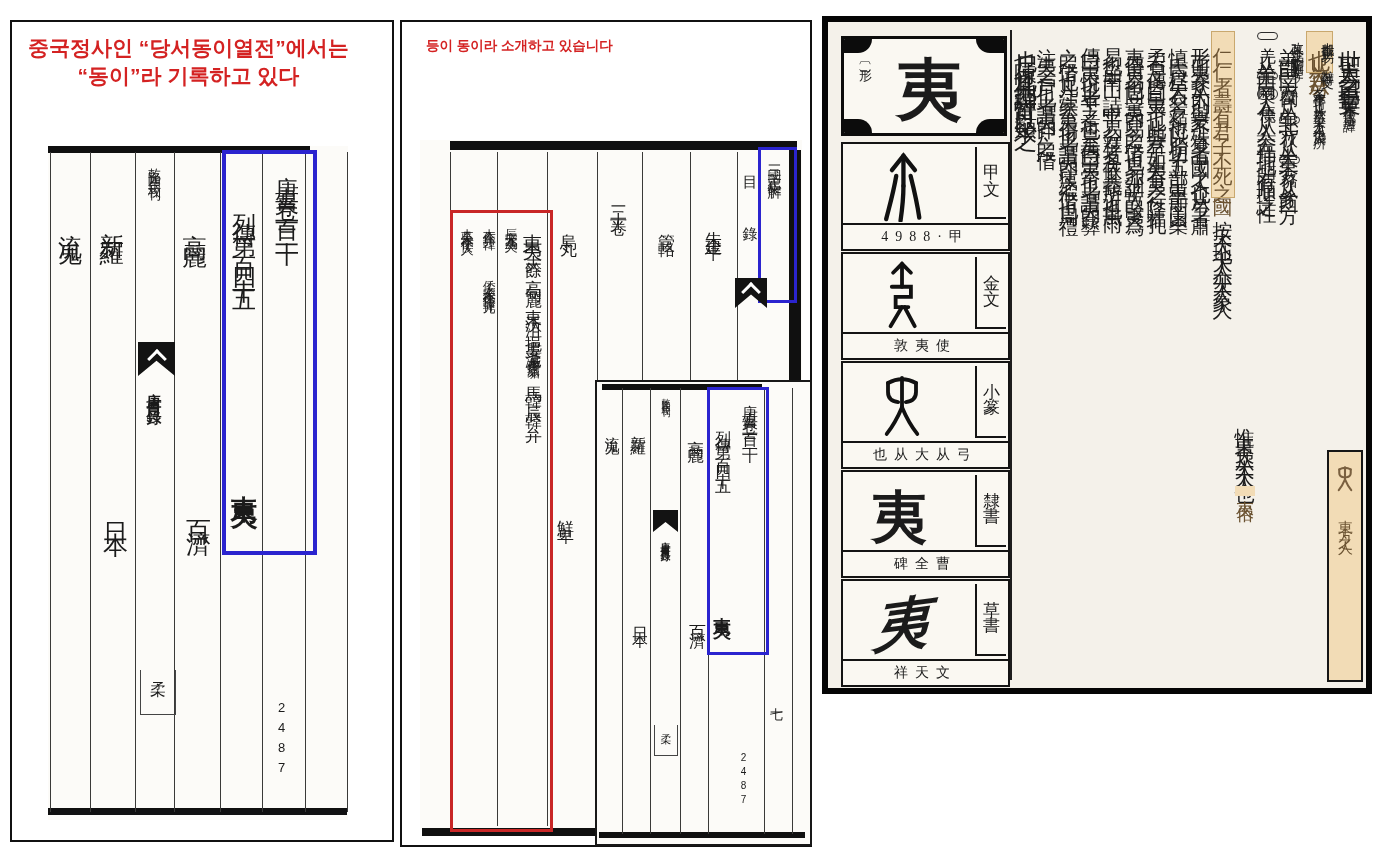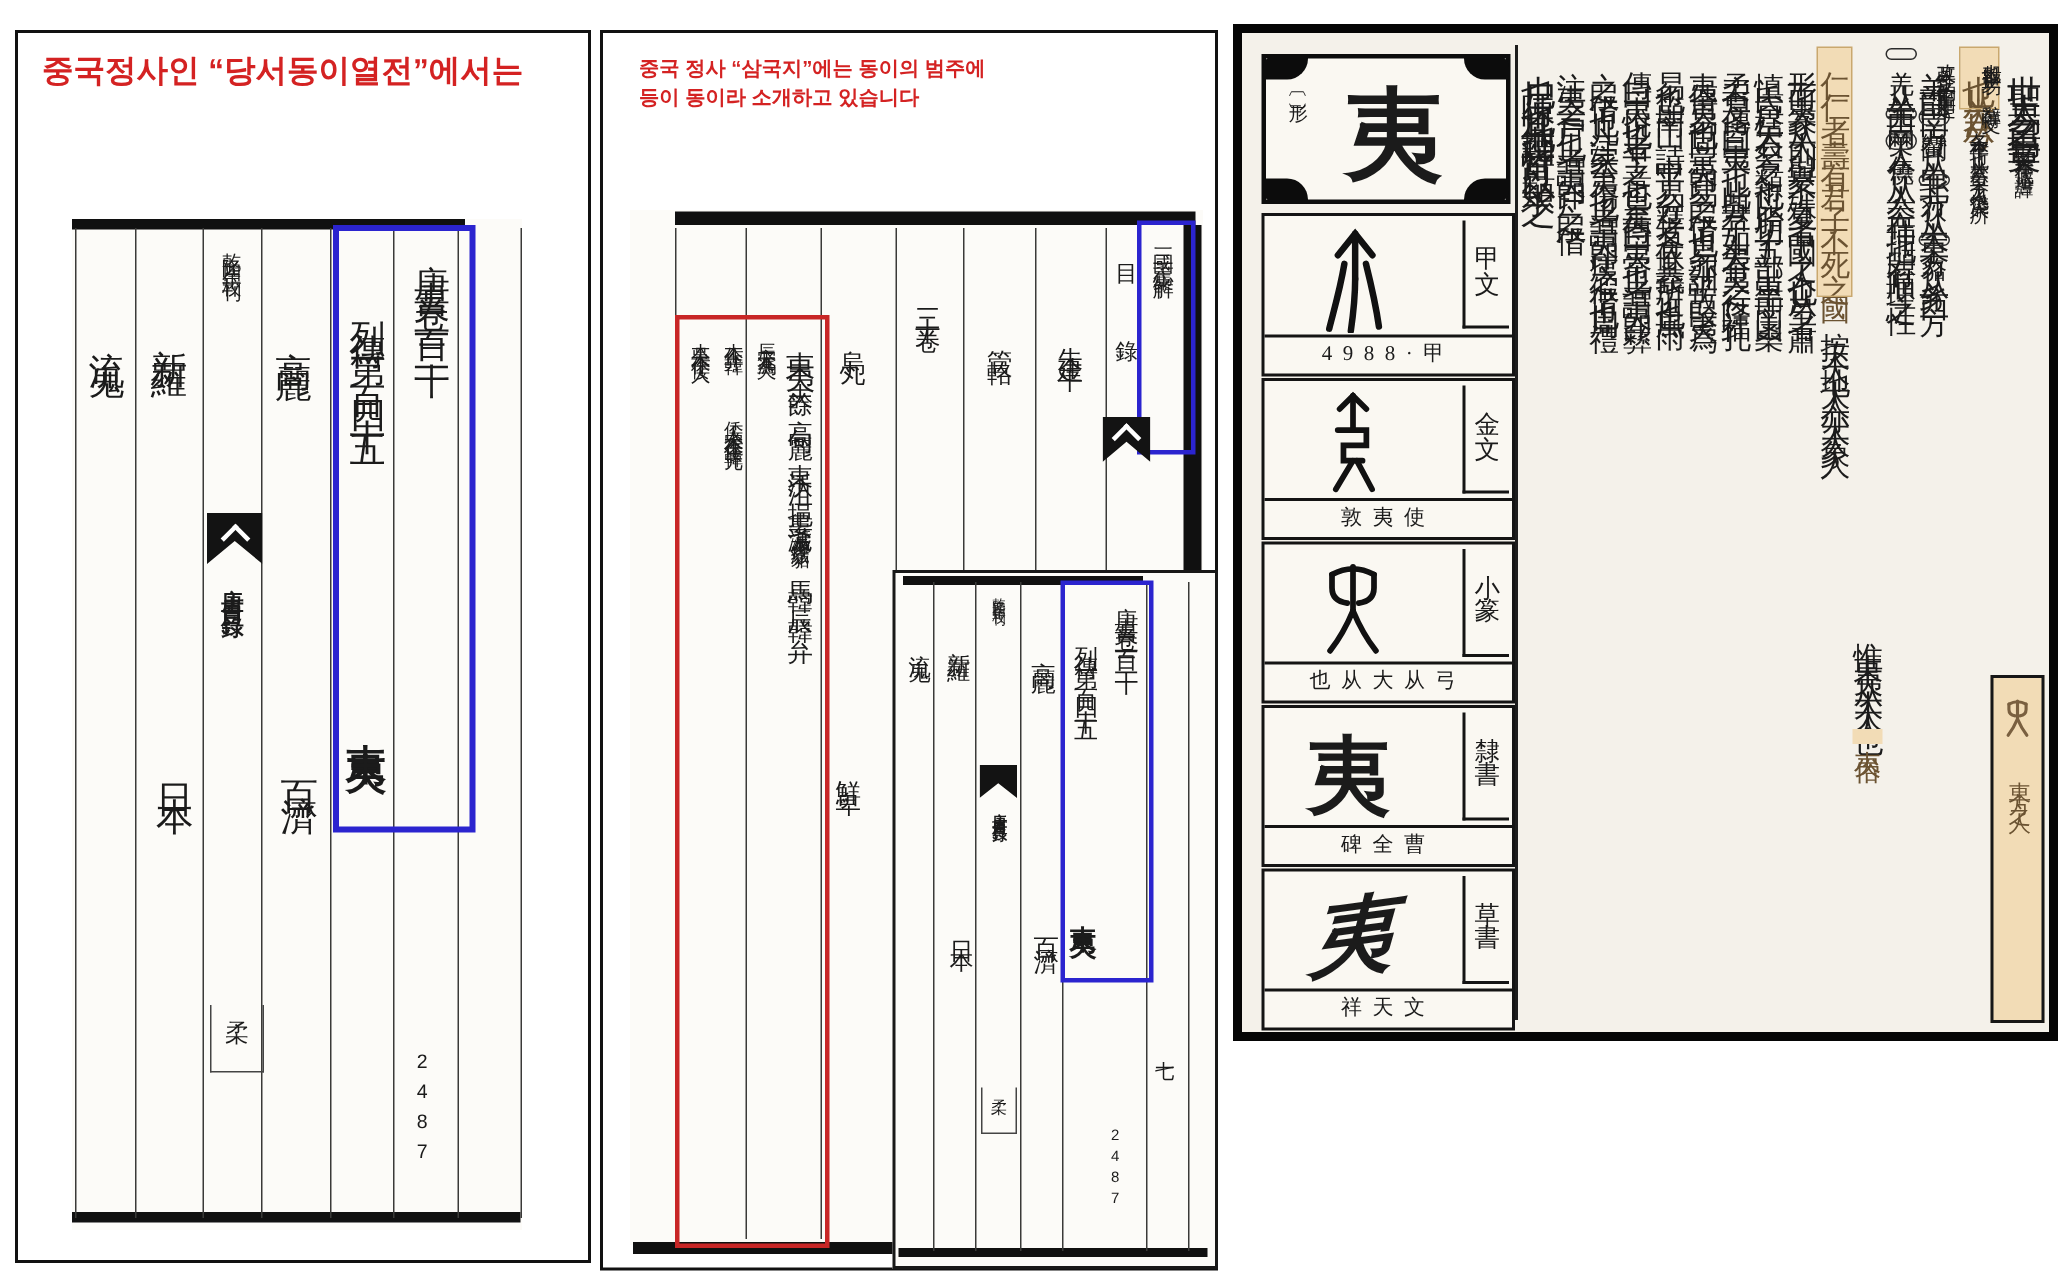--- a/index.html
+++ b/index.html
@@ -7,21 +7,21 @@
         font-family:"Liberation Serif", serif;color:#1b1b1b;}
   .abs{position:absolute;}
   .vt{position:absolute;writing-mode:vertical-rl;text-orientation:upright;white-space:nowrap;}
   .panel{position:absolute;background:#fff;border:2px solid #111;}
   .scanbg{position:absolute;background:#fcfbf8;}
   .bar{position:absolute;background:#101010;}
   .vrule{position:absolute;width:1px;background:#3a3a38;}
   .bluebox{position:absolute;border:4px solid var(--blue);}
   .bluebox2{position:absolute;border:3px solid var(--blue);}
   .redbox{position:absolute;border:3px solid var(--red);}
-  .kor{position:absolute;color:var(--kred);font-family:"Liberation Sans",sans-serif;font-weight:bold;}
+  .kor{position:absolute;color:var(--kred);font-family:"Liberation Sans",sans-serif;font-weight:bold;text-align:center;}
   .fishtail{position:absolute;background:#131313;clip-path:polygon(0 0,100% 0,100% 100%,50% 55%,0 100%);}
   .chev{position:absolute;left:32%;top:30%;width:11px;height:11px;border-left:3px solid #fff;border-top:3px solid #fff;transform:rotate(45deg);}
   .roubox{position:absolute;border:1px solid #444;border-top:none;text-align:center;}
   .inset{position:absolute;background:#fcfbf8;border:2px solid #181818;}
   
   #p3{position:absolute;background:#f4f1ea;border:6px solid #050505;}
   .gbox{position:absolute;left:13px;width:165px;background:#faf8f2;border:2px solid #141414;}
   .glabel{position:absolute;top:3px;right:2px;height:66px;writing-mode:vertical-rl;text-orientation:upright;
           font-size:17px;letter-spacing:15px;padding:4px 3px 0 3px;border-left:2px solid #141414;border-bottom:2px solid #141414;}
   .gcap{position:absolute;left:0;right:0;bottom:0;height:24px;border-top:2px solid #141414;
@@ -51,20 +51,21 @@
   .hlbox .vt2{writing-mode:vertical-rl;text-orientation:upright;font-size:15px;letter-spacing:7px;color:var(--tantext);margin-top:4px;}
 </style>
 </head>
 <body>
 
 <div id="page">
 
   <div class="panel" id="p1" style="left:10px;top:20px;width:380px;height:818px;">
     <div class="kor" style="left:16px;top:12px;font-size:21px;line-height:28px;">
       <div>중국정사인 “당서동이열전”에서는</div>
+      <div>“동이”라 기록하고 있다</div>
     </div>
     <div class="scanbg" style="left:36px;top:124px;width:300px;height:674px;"></div>
 
     <div class="bar" style="left:36px;top:124px;width:262px;height:7px;"></div>
     <div class="bar" style="left:36px;top:786px;width:299px;height:7px;"></div>
     <div class="vrule" style="left:38px;top:130px;height:660px;"></div>
     <div class="vrule" style="left:78px;top:130px;height:660px;"></div>
     <div class="vrule" style="left:123px;top:130px;height:660px;"></div>
     <div class="vrule" style="left:162px;top:130px;height:660px;"></div>
     <div class="vrule" style="left:208px;top:130px;height:660px;"></div>
@@ -85,21 +86,20 @@
     <div class="roubox" style="left:128px;top:648px;width:34px;height:44px;font-size:16px;line-height:40px;">柔</div>
     <div class="vt" style="left:83px;top:190px;font-size:25px;letter-spacing:10px;">新羅</div>
     <div class="vt" style="left:87px;top:480px;font-size:25px;letter-spacing:10px;">日本</div>
     <div class="vt" style="left:42px;top:193px;font-size:24px;letter-spacing:8px;">流鬼</div>
     <div class="vt" style="left:262px;top:678px;font-size:13px;letter-spacing:5px;font-family:'Liberation Sans',sans-serif;">2487</div>
     <div class="bluebox" style="left:210px;top:128px;width:87px;height:397px;"></div>
   </div>
 
   <div class="panel" id="p2" style="left:400px;top:20px;width:408px;height:823px;">
     <div class="kor" style="left:24px;top:14px;font-size:13.5px;line-height:19px;">
-      <div>중국 정사 “삼국지”에는 동이의 범주에</div>
       <div>등이 동이라 소개하고 있습니다</div>
     </div>
     <div class="scanbg" style="left:18px;top:118px;width:382px;height:690px;"></div>
     <div class="bar" style="left:48px;top:119px;width:347px;height:9px;"></div>
     <div class="bar" style="left:387px;top:128px;width:12px;height:230px;"></div>
     <div class="bar" style="left:20px;top:806px;width:372px;height:8px;"></div>
     <div class="vrule" style="left:48px;top:130px;height:674px;"></div>
     <div class="vrule" style="left:95px;top:130px;height:674px;"></div>
     <div class="vrule" style="left:145px;top:130px;height:674px;"></div>
     <div class="vrule" style="left:195px;top:130px;height:674px;"></div>

